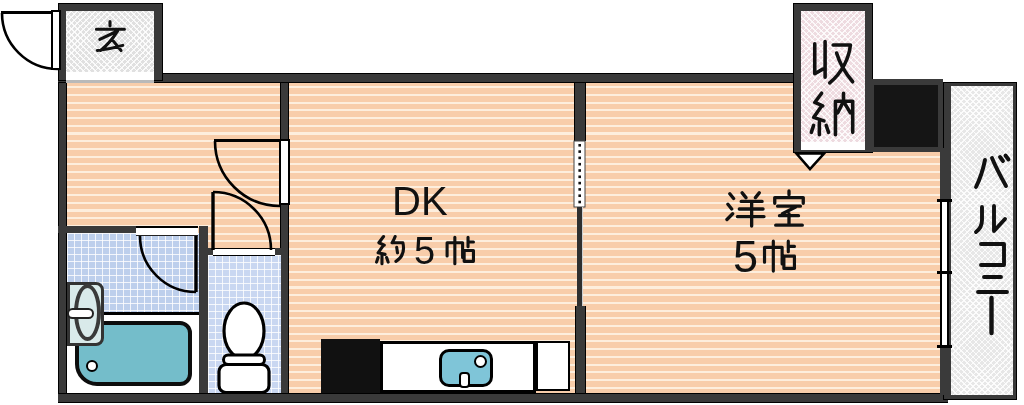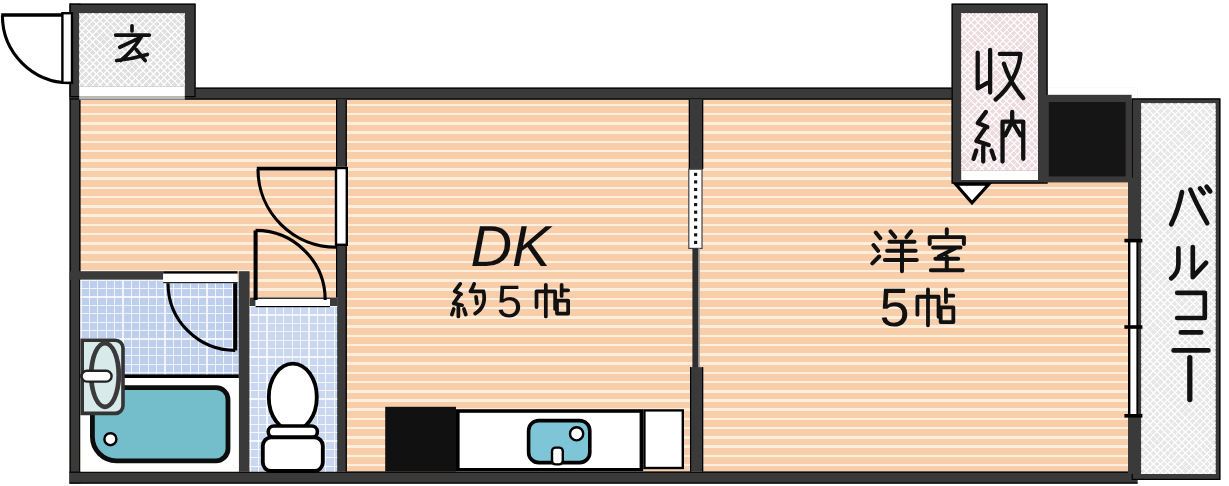--- a/index.html
+++ b/index.html
@@ -177,21 +177,21 @@
 <div class="wall" style="left:940px;top:148px;width:8.5px;height:247px;"></div>
 
 <div class="abs" style="left:939.5px;top:200px;width:9px;height:147px;background:#fff;border-left:2px solid #000;border-right:2px solid #000;box-sizing:border-box;"></div>
 
 <div class="abs" style="left:937px;top:198.5px;width:14.5px;height:3px;background:#000;"></div>
 
 <div class="abs" style="left:937px;top:271px;width:14.5px;height:3px;background:#000;"></div>
 
 <div class="abs" style="left:937px;top:344.5px;width:14.5px;height:3px;background:#000;"></div>
 
-<div class="abs" style="left:392px;top:179px;width:80px;font-size:48px;color:#111;letter-spacing:0px;font-style:italic;">DK</div>
+<div class="abs" style="left:392px;top:179px;width:80px;font-size:40px;color:#111;letter-spacing:0px;">DK</div>
 
 <svg style="left:375px;top:235px;" width="101" height="31" viewBox="0 0 101 31" fill="none" stroke="#111" stroke-width="4" stroke-linecap="round" stroke-linejoin="round">
 <g transform="scale(0.775)">
         <path d="M11 2 L5 10 L12 13 M11 13 L4 23 L13 25 M9 26 V37 M4 29 L2 35 M15 29 L17 35"></path>
 <path d="M26 2 C25 5 24 7 22 10 M22 10 H36 C38 19 37 28 27 34 M28 16 L29 23"></path>
       </g>
 <text x="39" y="29" font-family="Liberation Sans, sans-serif" font-size="38" fill="#111" stroke="none">5</text>
 <g transform="translate(69,0) scale(0.775)">
         <path d="M14 3 V37 M4 10 V27 M4 10 H24 V29 M31 3 V15 M31 9 H38 M26 20 H38 V34 H26 V20"></path>
       </g>

